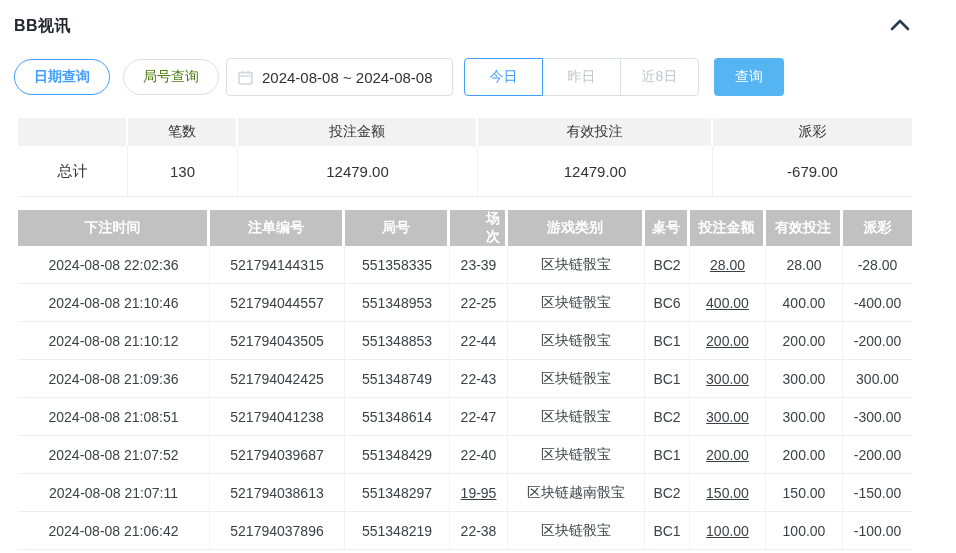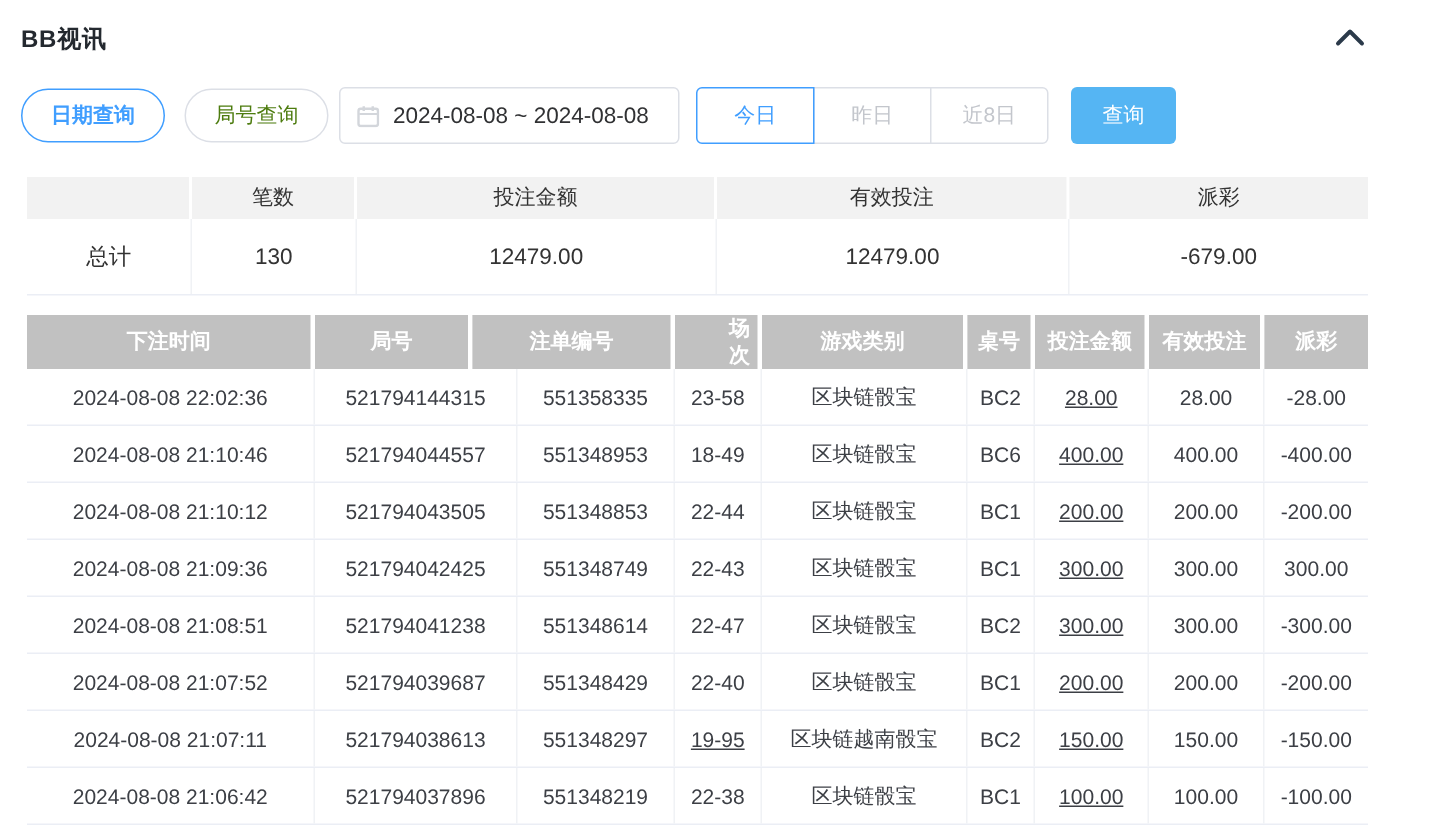--- a/index.html
+++ b/index.html
@@ -137,46 +137,46 @@
         <div class="cell" style="flex: 0 0 110px;">130</div>
         <div class="cell" style="flex: 0 0 240px;">12479.00</div>
         <div class="cell" style="flex: 0 0 235px;">12479.00</div>
         <div class="cell neg" style="flex: 0 0 199px;">-679.00</div>
       </div>
   </div>
 
   <div class="main-table">
     <div class="mt-header" id="mt-header">
         <div class="cell" style="flex: 0 0 192px;">下注时间</div>
+        <div class="cell" style="flex: 0 0 135px;">注单编号</div>
         <div class="cell" style="flex: 0 0 105px;">局号</div>
-        <div class="cell" style="flex: 0 0 135px;">注单编号</div>
         <div class="cell" style="flex: 0 0 58px; padding-left: 36px;">场次</div>
         <div class="cell" style="flex: 0 0 137px;">游戏类别</div>
         <div class="cell" style="flex: 0 0 45px;">桌号</div>
         <div class="cell" style="flex: 0 0 76px;">投注金额</div>
         <div class="cell" style="flex: 0 0 77px;">有效投注</div>
         <div class="cell" style="flex: 0 0 69px;">派彩</div>
       </div>
     <div id="mt-body">
         <div class="mt-row">
           <div class="cell" style="flex: 0 0 192px;">2024-08-08 22:02:36</div>
           <div class="cell" style="flex: 0 0 135px;">521794144315</div>
           <div class="cell" style="flex: 0 0 105px;">551358335</div>
-          <div class="cell" style="flex: 0 0 58px;">23-58</div>
+          <div class="cell" style="flex: 0 0 58px;">23-39</div>
           <div class="cell" style="flex: 0 0 137px;">区块链骰宝</div>
           <div class="cell" style="flex: 0 0 45px;">BC2</div>
           <div class="cell link" style="flex: 0 0 76px;">28.00</div>
           <div class="cell" style="flex: 0 0 77px;">28.00</div>
           <div class="cell neg" style="flex: 0 0 69px;">-28.00</div>
         </div>
         <div class="mt-row">
           <div class="cell" style="flex: 0 0 192px;">2024-08-08 21:10:46</div>
           <div class="cell" style="flex: 0 0 135px;">521794044557</div>
           <div class="cell" style="flex: 0 0 105px;">551348953</div>
-          <div class="cell" style="flex: 0 0 58px;">18-49</div>
+          <div class="cell" style="flex: 0 0 58px;">22-25</div>
           <div class="cell" style="flex: 0 0 137px;">区块链骰宝</div>
           <div class="cell" style="flex: 0 0 45px;">BC6</div>
           <div class="cell link" style="flex: 0 0 76px;">400.00</div>
           <div class="cell" style="flex: 0 0 77px;">400.00</div>
           <div class="cell neg" style="flex: 0 0 69px;">-400.00</div>
         </div>
         <div class="mt-row">
           <div class="cell" style="flex: 0 0 192px;">2024-08-08 21:10:12</div>
           <div class="cell" style="flex: 0 0 135px;">521794043505</div>
           <div class="cell" style="flex: 0 0 105px;">551348853</div>

